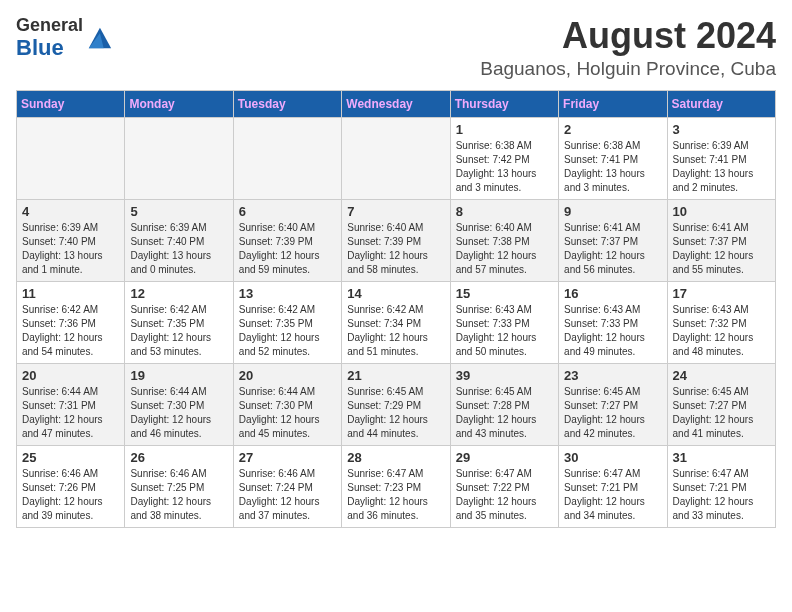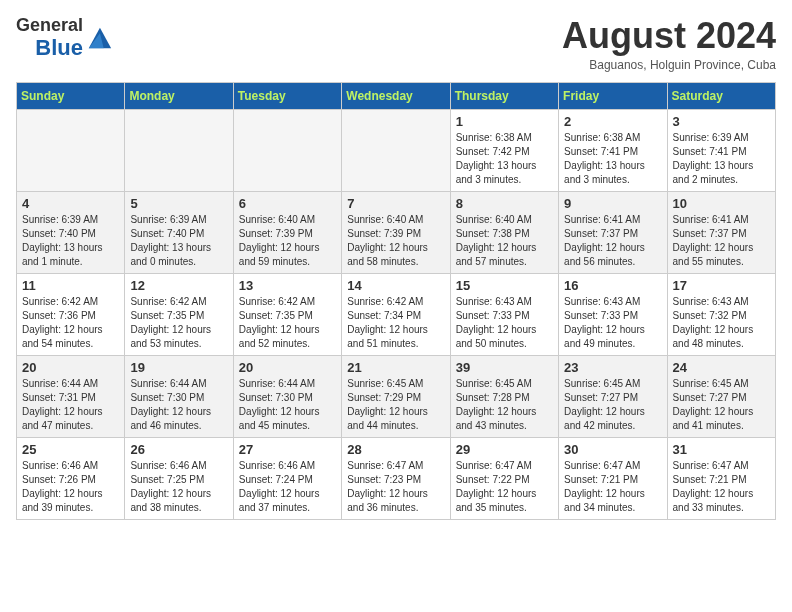--- a/index.html
+++ b/index.html
@@ -41,33 +41,33 @@
     .title-block {
       text-align: right;
     }
     .calendar-title {
       font-size: 36px;
       font-weight: bold;
       color: #333;
       line-height: 1.1;
     }
     .calendar-subtitle {
-      font-size: 12px;
+      font-size: 19px;
       color: #555;
       margin-top: 2px;
     }
     .calendar {
       width: 100%;
       border-collapse: collapse;
       margin-top: 10px;
       font-size: 11px;
     }
     .calendar th {
       background-color: #1a5fa8;
-      color: #bef264;
+      color: #f0abfc;
       padding: 6px 4px;
       text-align: left;
       font-size: 12px;
       font-weight: bold;
       border: 1px solid #ccc;
     }
     .calendar td {
       border: 1px solid #ccc;
       vertical-align: top;
       padding: 4px 5px;
@@ -100,21 +100,21 @@
     .row-week4 td { background: #f0f0f0; }
     .row-week5 td { background: #fff; }
     .empty-cell { background: #f5f5f5 !important; }
   </style>
 </head>
 <body>
 
 <div class="header-top">
   <div class="logo">
     <div>
-      <div style="display:flex; align-items:center;text-align:right;">
+      <div style="display:flex; align-items:center;">
         <div>
           <span class="logo-text-general">General</span><br>
           <span class="logo-text-blue">Blue</span>
         </div>
         <svg class="logo-icon" viewBox="0 0 30 30" xmlns="http://www.w3.org/2000/svg">
           <polygon points="4,26 16,4 28,26" fill="#1a5fa8"></polygon>
           <polygon points="4,26 16,10 20,26" fill="#3a8fd8" opacity="0.7"></polygon>
         </svg>
       </div>
     </div>

